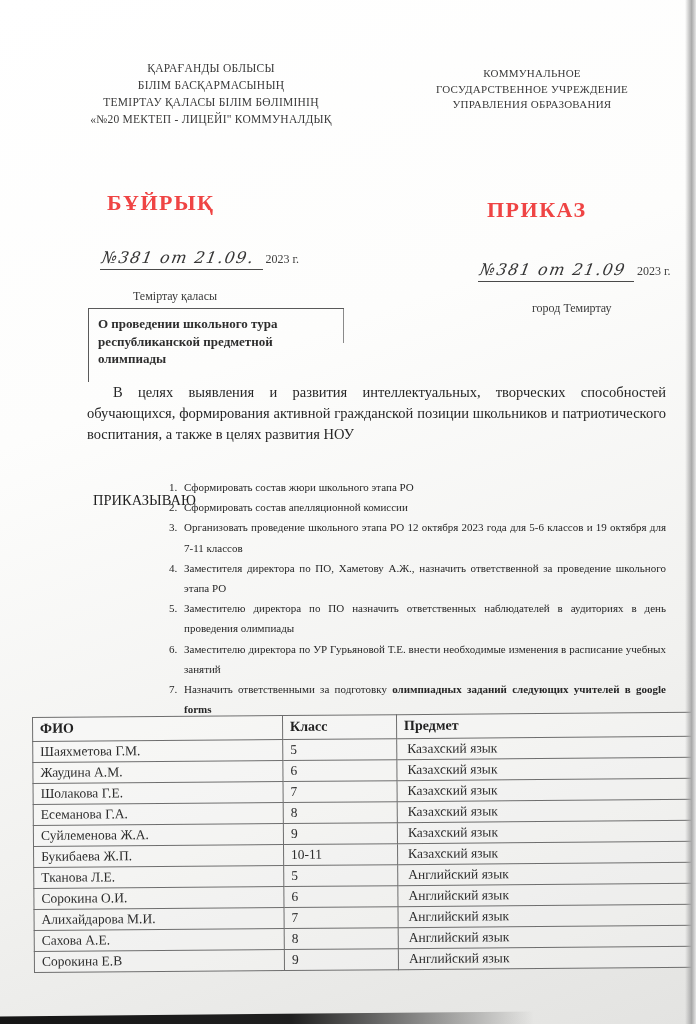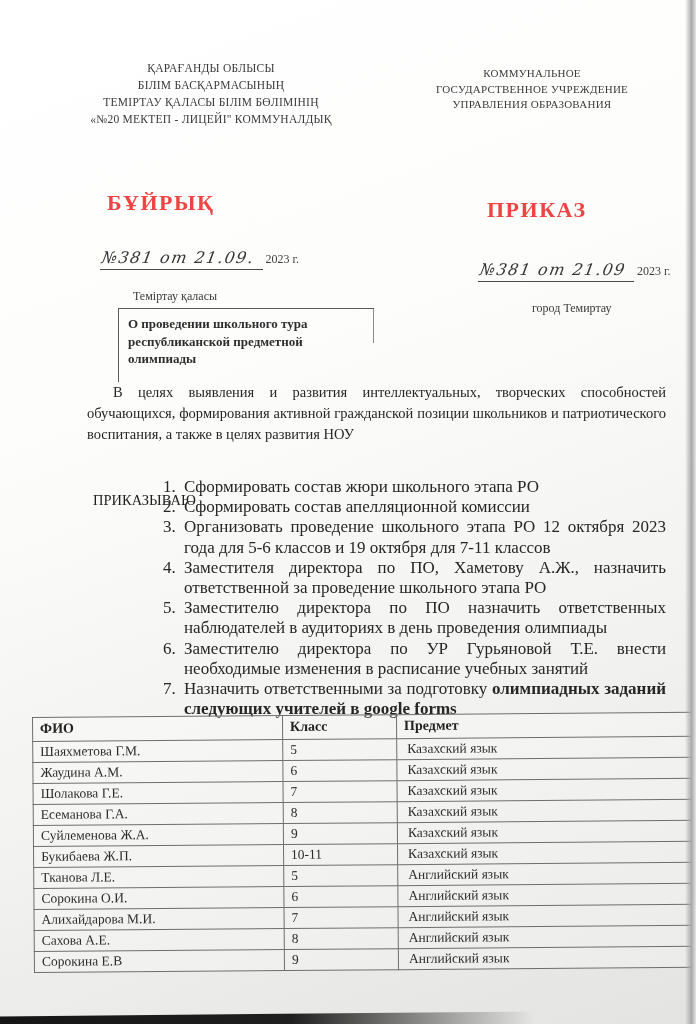--- a/index.html
+++ b/index.html
@@ -40,33 +40,33 @@
     color:#353535;transform:skewX(-10deg);font-family:"DejaVu Serif",serif;
   }
   .year{font-size:12px;color:#3d3d3d;}
   .city{font-size:12px;color:#3a3a3a;text-align:right;}
   .city-left{left:133px;top:289px;}
   .city-right{left:532px;top:301px;}
   .subject{
     left:88px;top:308px;width:238px;
     border-top:1.3px solid #5a5a5a;border-left:1.3px solid #5a5a5a;
     padding:6px 8px 14px 9px;
-    font-weight:bold;font-size:13px;line-height:17.5px;color:#2e2e2e;margin-left:30px;
+    font-weight:bold;font-size:13px;line-height:17.5px;color:#2e2e2e;
   }
   .subject::after{
     content:"";position:absolute;top:0;right:0;width:1.2px;height:34px;background:#8a8a8a;
   }
   .preamble{
     left:87px;top:382px;width:579px;font-size:14.5px;line-height:21px;
     text-align:justify;text-indent:26px;color:#262626;
   }
   .orderverb{left:93px;top:456px;font-weight:normal;font-size:14.5px;color:#1f1f1f;margin-top:36px;}
   .orderlist{left:87px;top:477px;width:579px;}
   .orderlist ol{
-    margin:0;padding:0 0 0 93px;font-size:17px;line-height:20.2px;
+    margin:0;padding:0 0 0 93px;font-size:11px;line-height:20.2px;
     text-align:justify;color:#262626;
   }
   .orderlist li{padding-left:4px;}
   .tbl-wrap{left:33px;top:717px;width:663px;transform:rotate(-0.45deg);transform-origin:left center;}
   table{border-collapse:collapse;width:100%;background:rgba(255,255,255,.25);}
   col.c1{width:250px;} col.c2{width:114px;} col.c3{width:auto;}
   th,td{
     border:1px solid #6e6e6e;font-size:13.5px;color:#2d2d2d;
     padding:1px 6px 2px 7px;text-align:left;font-weight:normal;height:17px;
     white-space:nowrap;overflow:hidden;

